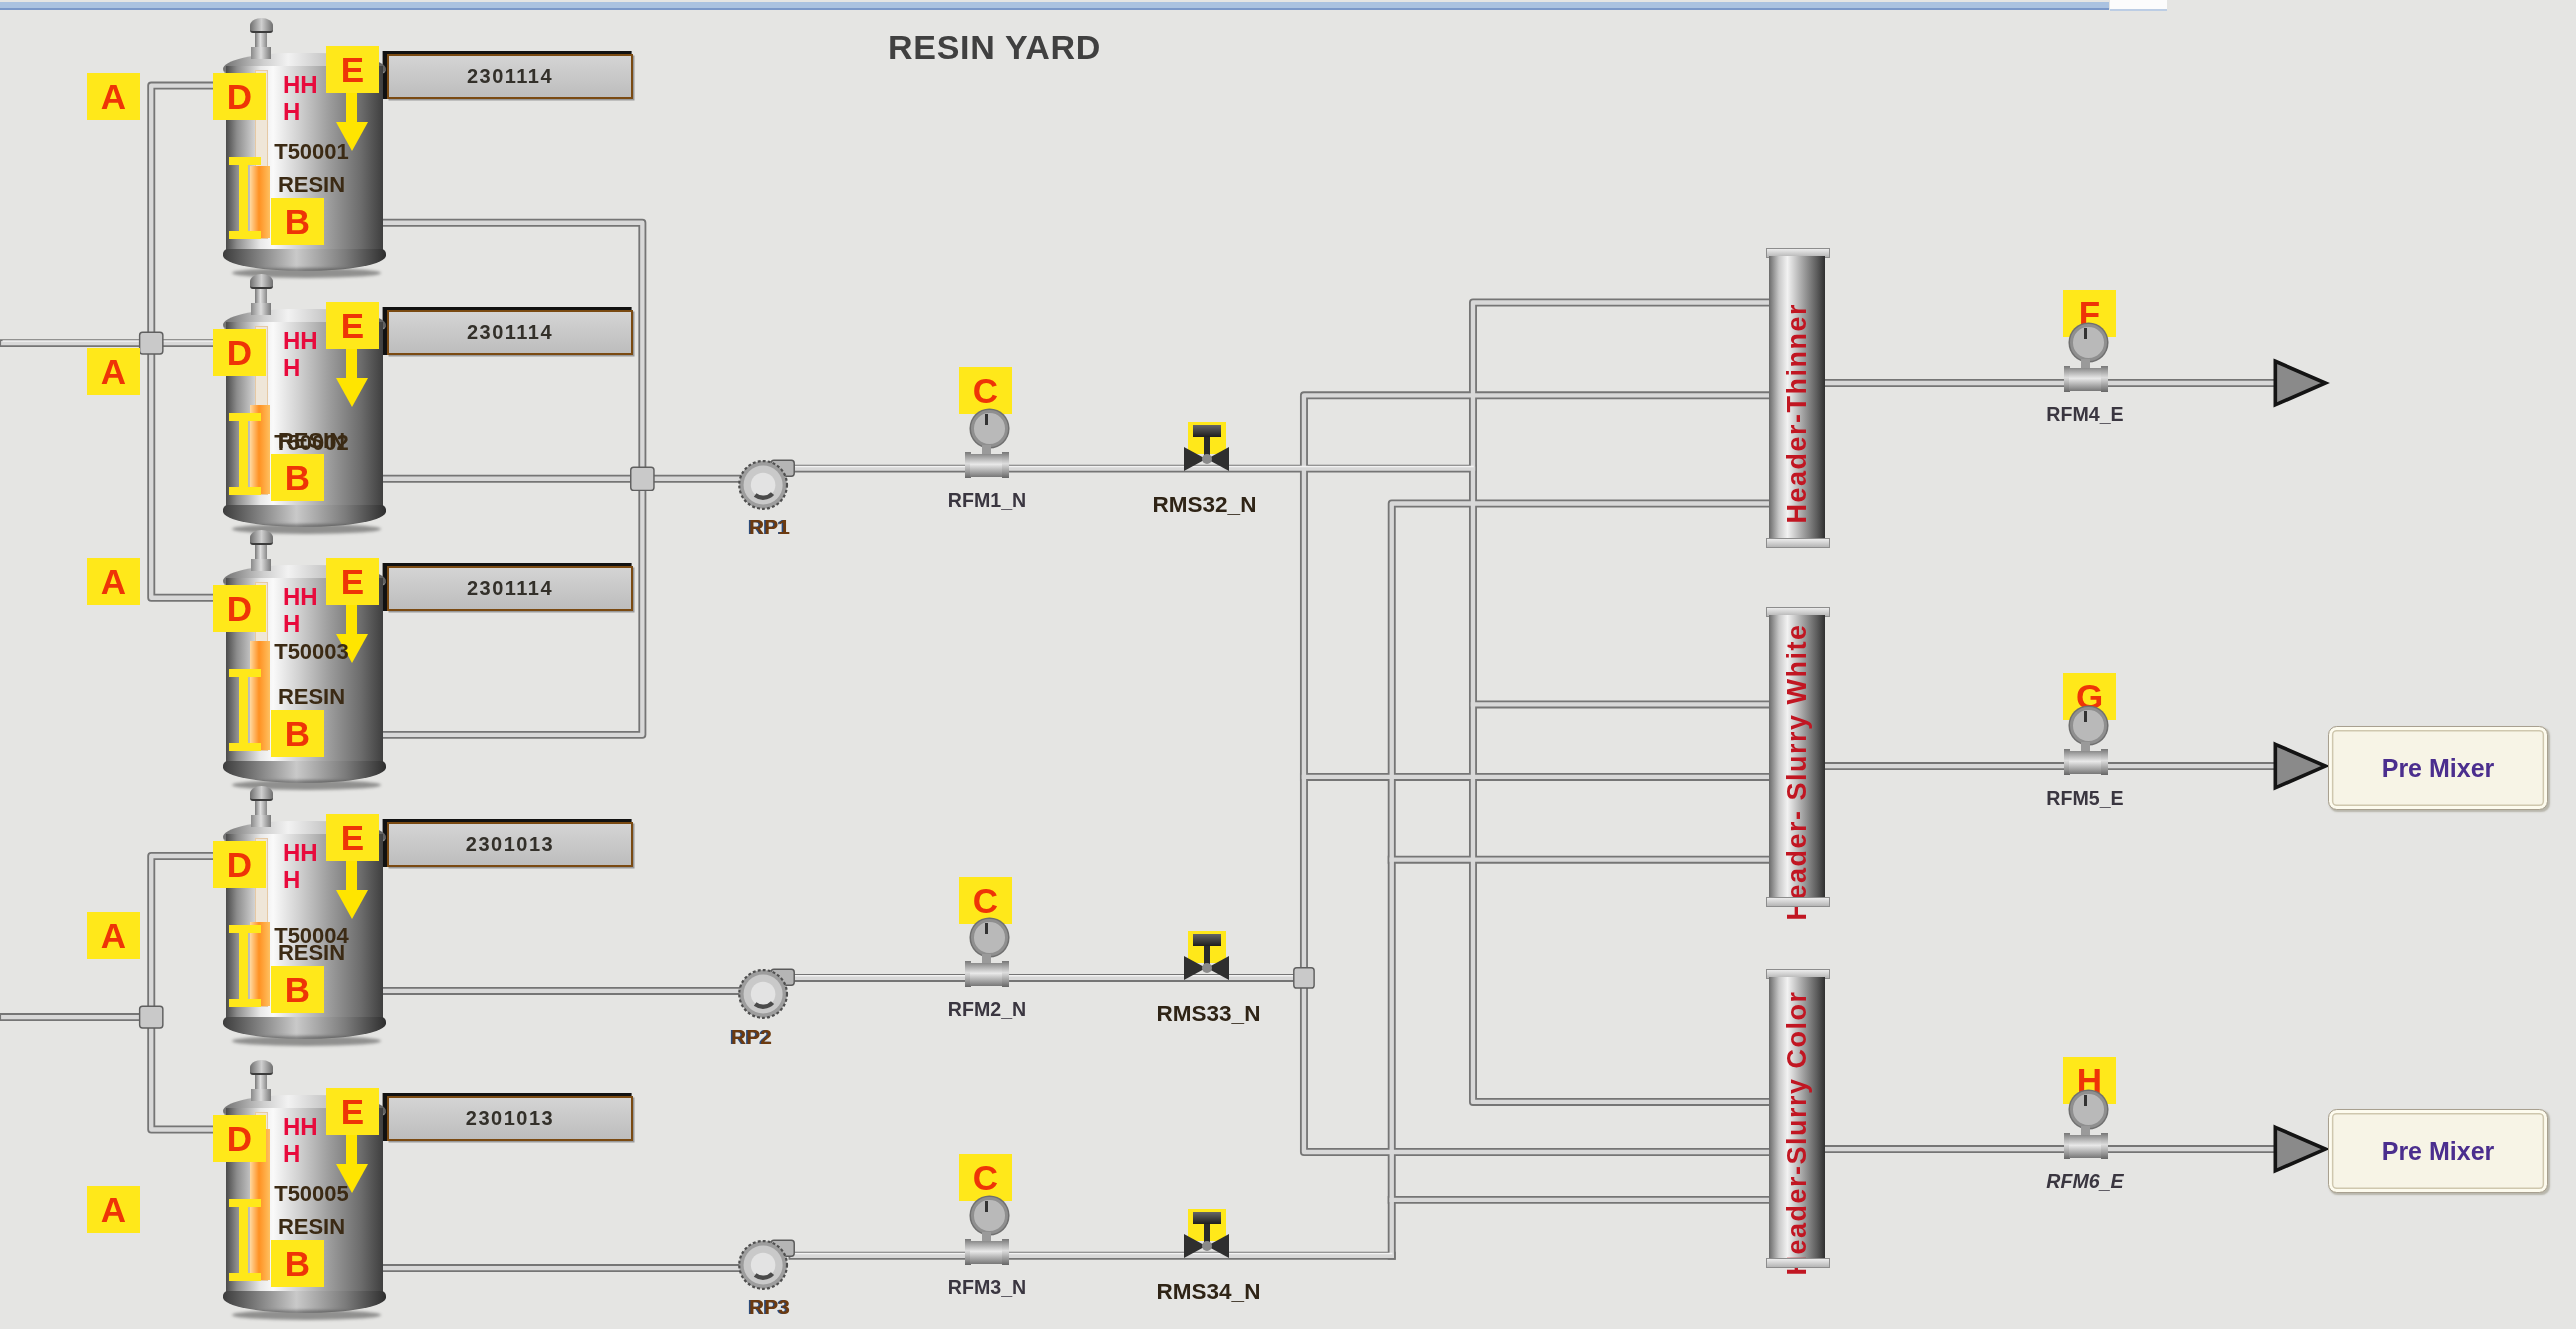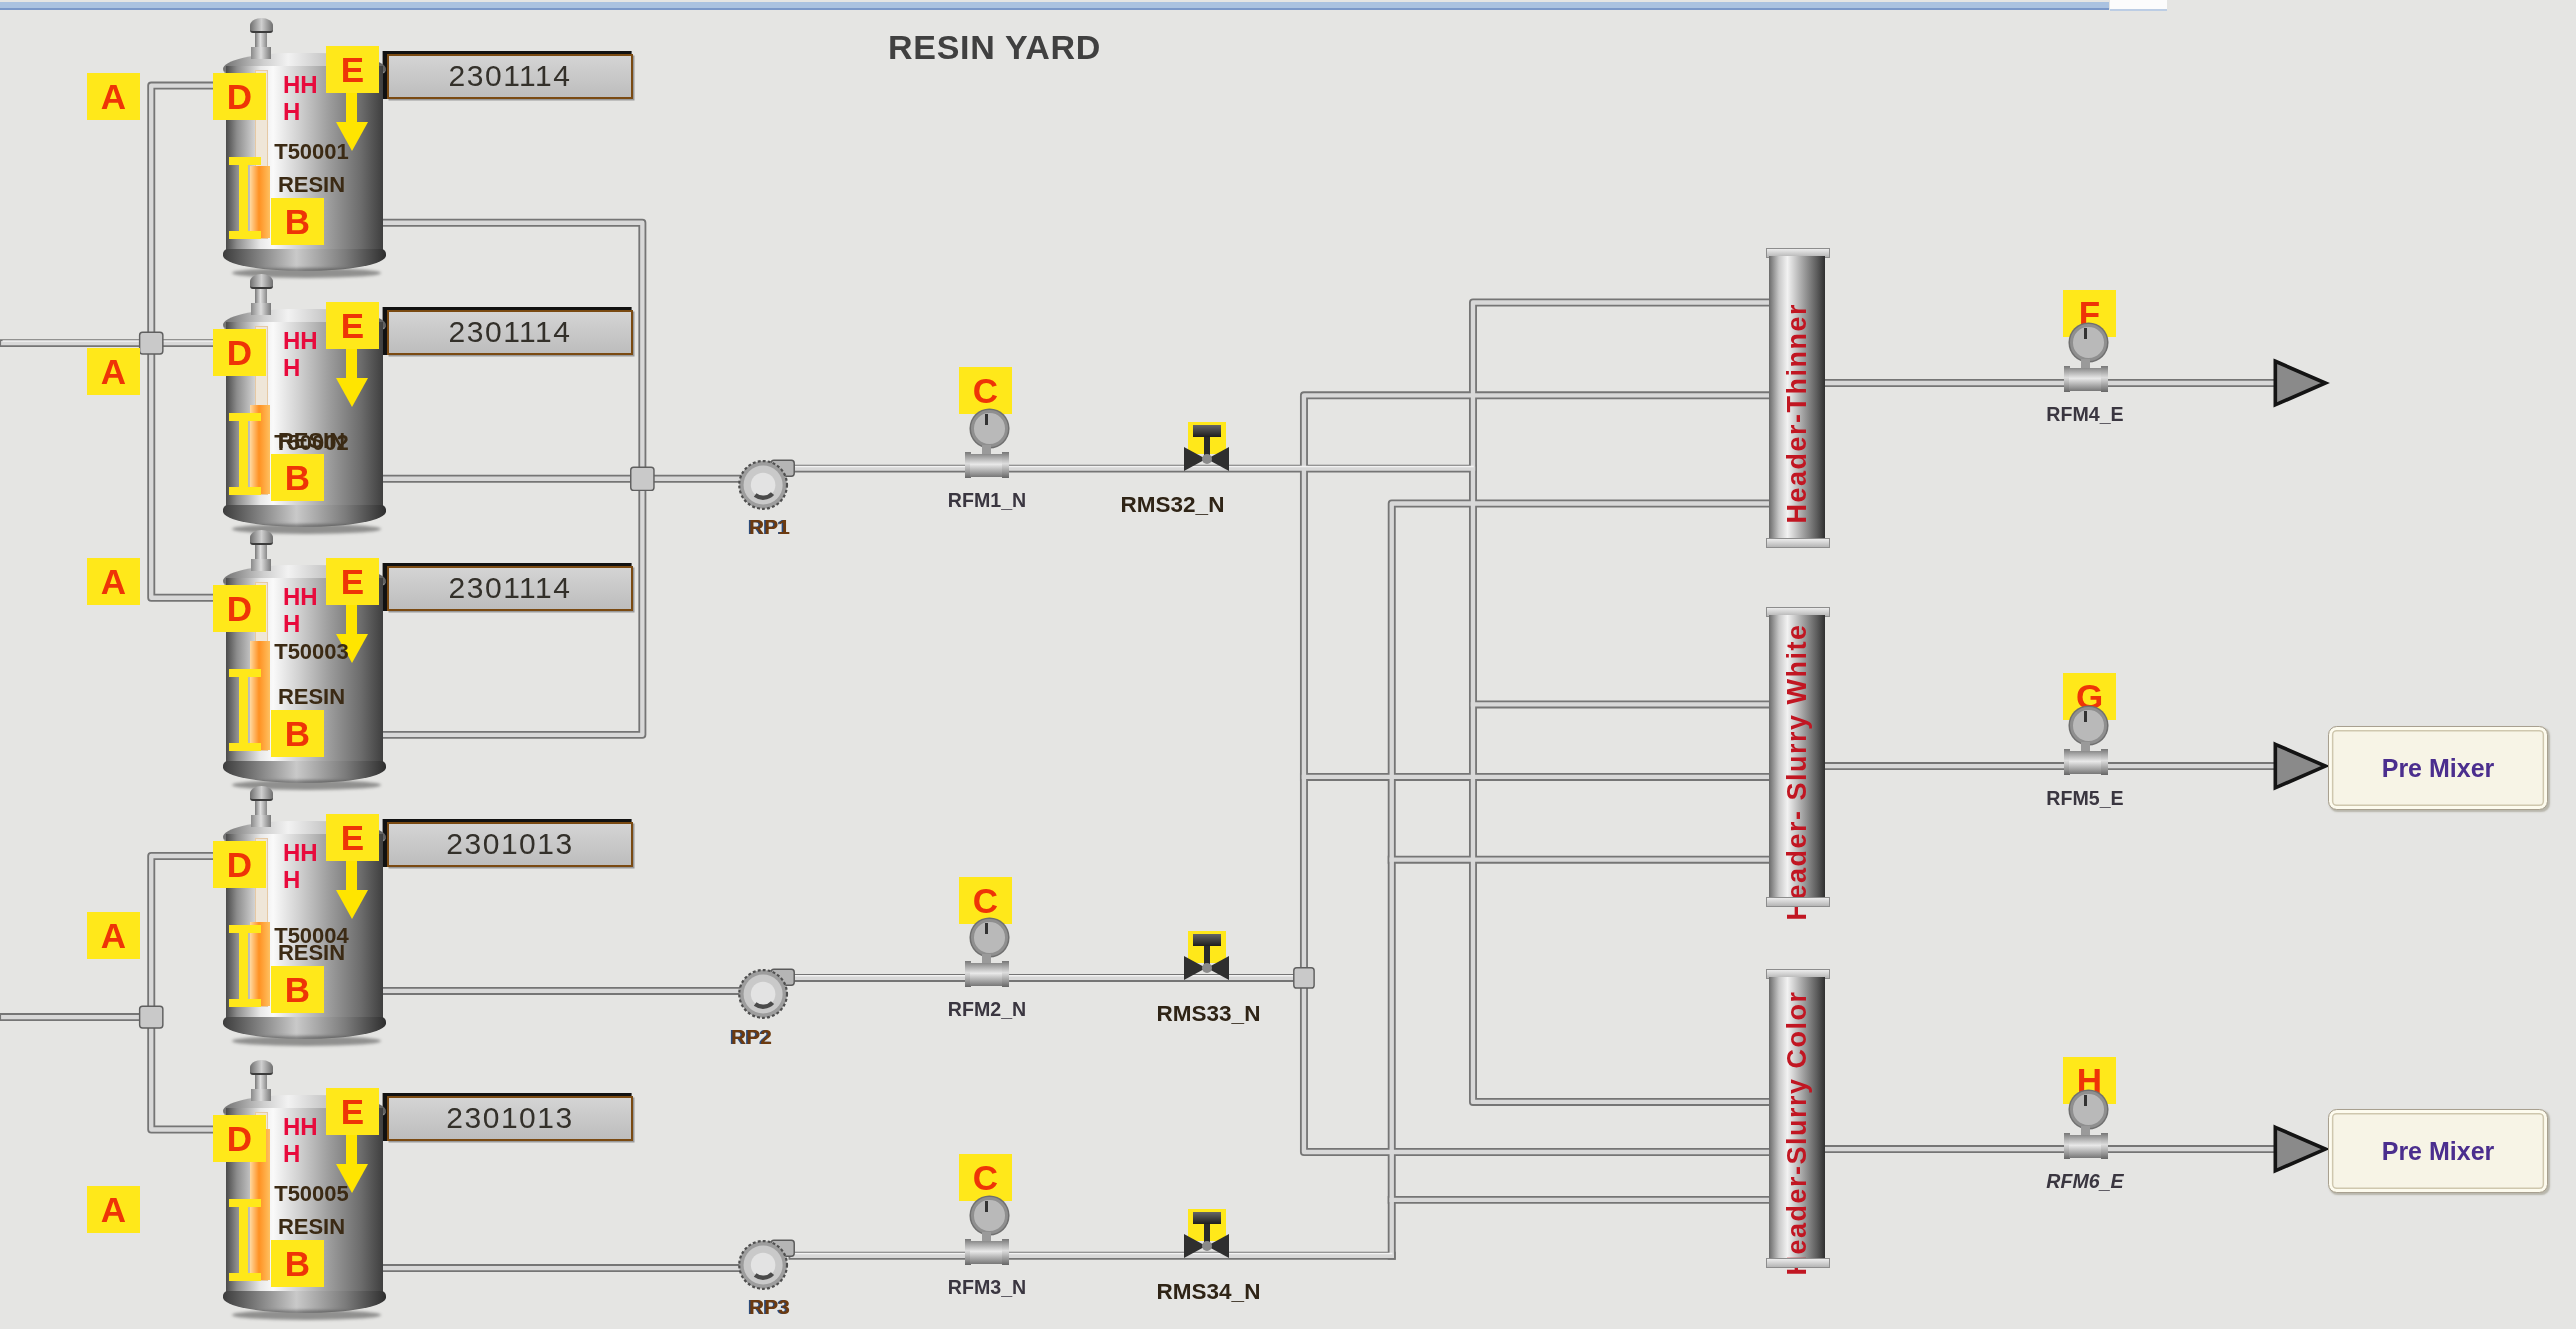--- a/index.html
+++ b/index.html
@@ -34,21 +34,21 @@
   .tank .tube{position:absolute;left:255px;top:4.4px;width:11px;height:167px;background:#efe6d8;border:1.5px solid #e6c9a4;}
   .tank .gauge{position:absolute;left:250px;top:4.4px;width:20.3px;height:168px;}
   .tank .fill{position:absolute;bottom:0;left:0;width:100%;background:linear-gradient(90deg,#ffd9a0,#ff9122 45%,#ffc060);}
   .tank .brk-line{position:absolute;left:239px;width:9.4px;background:#ffe81a;}
   .tank .brk-tick{position:absolute;left:229px;width:32px;height:8px;background:#ffe81a;}
   .tank .hh{position:absolute;left:283px;color:#e80a3c;font-weight:bold;font-size:24px;line-height:1;text-align:right;}
   .tank .tname{position:absolute;left:250px;width:123px;text-align:center;color:#3b2a14;font-weight:bold;font-size:22px;}
   .tank .arrow-shaft{position:absolute;left:346px;width:11px;background:#ffe500;}
   .tank .arrow-head{position:absolute;left:336px;width:0;height:0;border-left:16px solid transparent;border-right:16px solid transparent;border-top:29px solid #ffe500;}
   .dbox{position:absolute;left:387px;width:242px;height:41px;background:linear-gradient(#d4d4d4,#bdbdbd);border:2.2px solid #7a4a12;box-shadow:-2.9px -1.5px 0 1.5px #111,1.5px 1.5px 0 0 #999;
-    display:flex;align-items:center;justify-content:center;font-size:30px;font-weight:normal;color:#33302a;letter-spacing:1.5px;}
+    display:flex;align-items:center;justify-content:center;font-size:20px;font-weight:bold;color:#33302a;letter-spacing:1.5px;}
 
   
   .pump{position:absolute;width:60px;height:55px;}
   .pump-label{position:absolute;width:87px;text-align:center;font-size:21px;font-weight:bold;color:#6b3a10;text-shadow:-1.5px 0 0 #2a4a7a;}
 
   
   .meter{position:absolute;width:73px;height:80px;}
   .meter .face{position:absolute;left:21px;top:0;width:30.5px;height:30.5px;border-radius:50%;background:#b9b9b9;border:3.6px solid #8f8f8f;box-shadow:0 0 0 1.5px #6f6f6f;}
   .meter .needle{position:absolute;left:35px;top:4.4px;width:2.9px;height:11px;background:#333;}
   .meter .neck{position:absolute;left:32px;top:35px;width:8.7px;height:10.2px;background:#9a9a9a;}
@@ -368,21 +368,21 @@
   <div class="inst-label" style="left:929px;top:1276px;width:116px;">RFM3_N</div>
 
   <div class="valve" style="left:1174px;top:418px;">
     <div class="ybg"></div>
       <div class="cap"></div>
       <div class="stem"></div>
       <div class="tri-l"></div>
       <div class="tri-r"></div>
       <div class="hub"></div>
   </div>
-  <div class="valve-label" style="left:1100px;top:492px;width:145px;">RMS32_N</div>
+  <div class="valve-label" style="left:1132px;top:492px;width:145px;">RMS32_N</div>
 
   <div class="valve" style="left:1174px;top:927px;">
     <div class="ybg"></div>
       <div class="cap"></div>
       <div class="stem"></div>
       <div class="tri-l"></div>
       <div class="tri-r"></div>
       <div class="hub"></div>
   </div>
   <div class="valve-label" style="left:1136px;top:1001px;width:145px;">RMS33_N</div>

